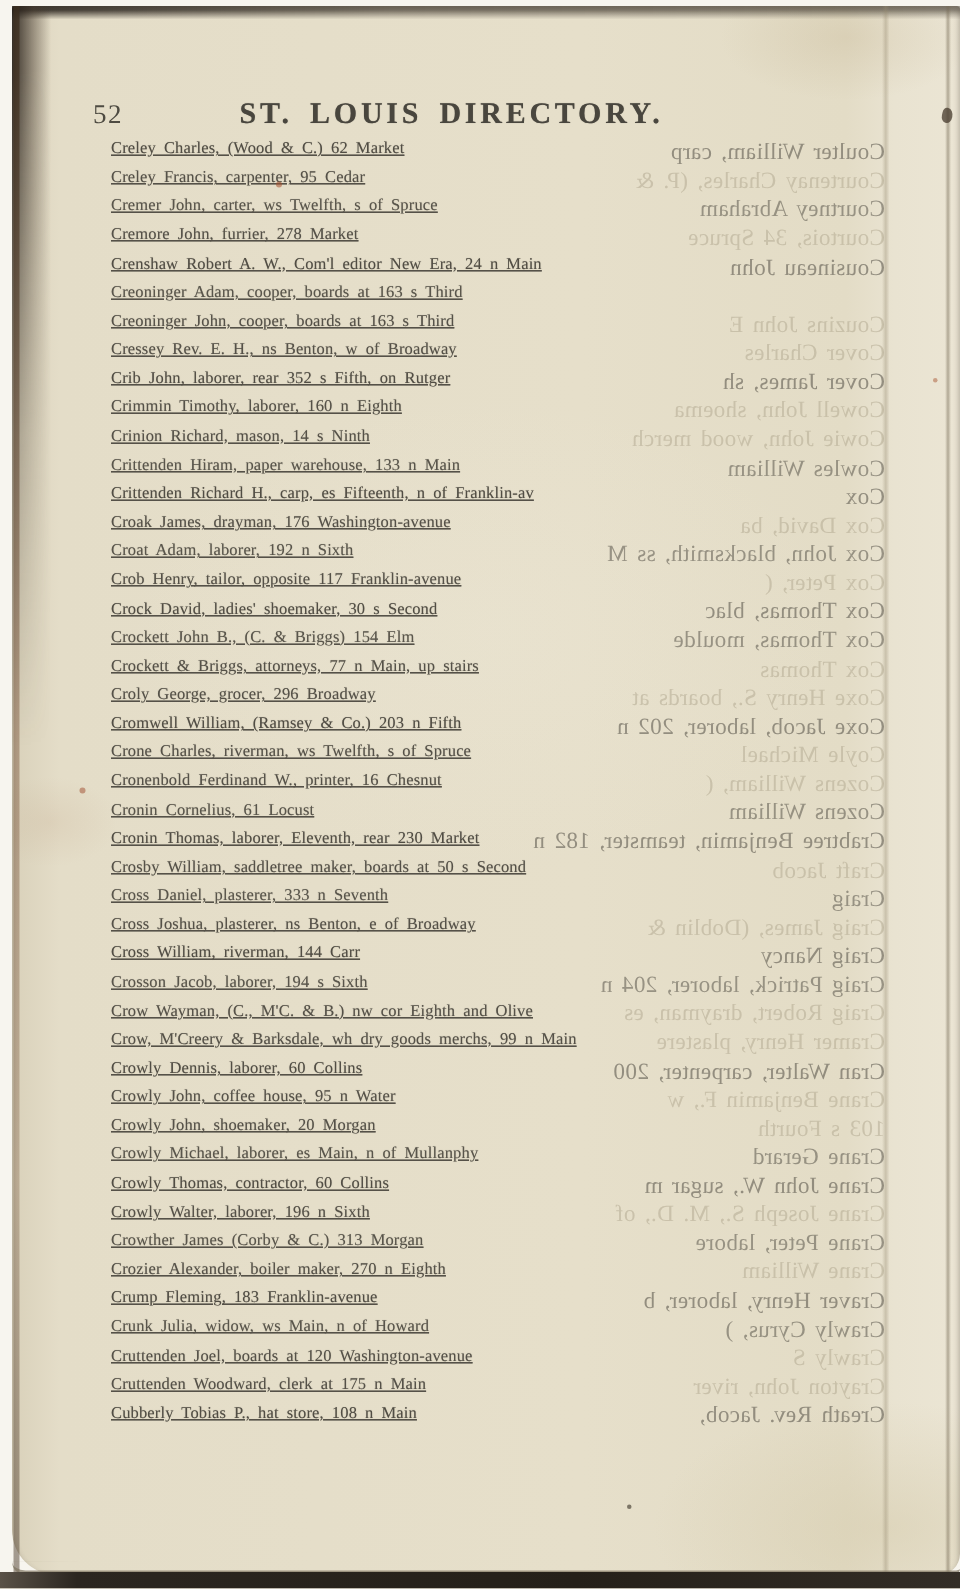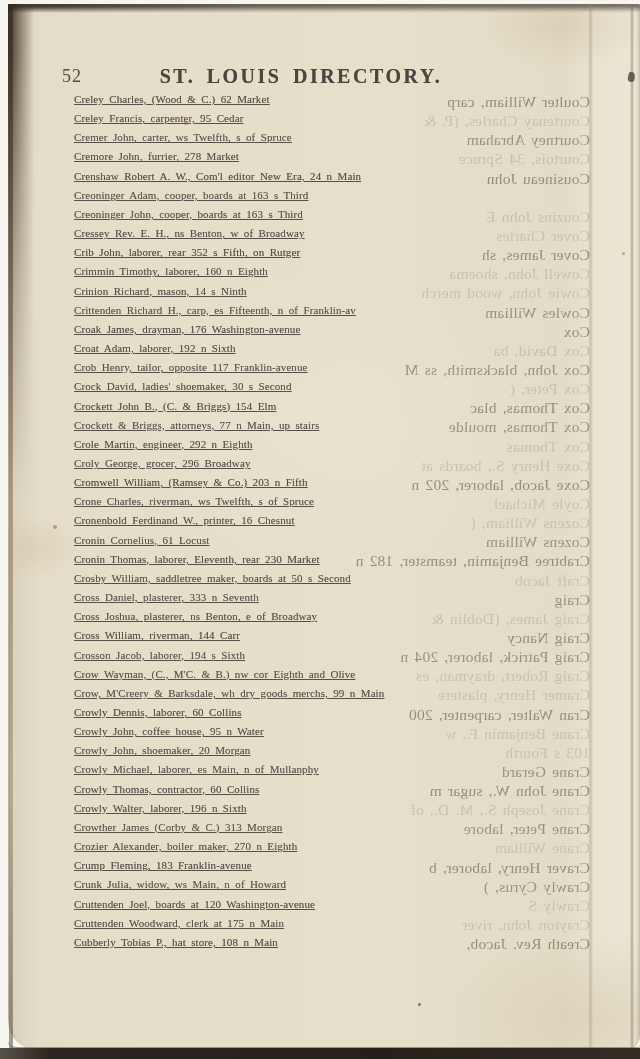--- a/index.html
+++ b/index.html
@@ -166,28 +166,28 @@
       <div class="entry">Creley Francis, carpenter, 95 Cedar</div>
       <div class="entry">Cremer John, carter, ws Twelfth, s of Spruce</div>
       <div class="entry">Cremore John, furrier, 278 Market</div>
       <div class="entry">Crenshaw Robert A. W., Com'l editor New Era, 24 n Main</div>
       <div class="entry">Creoninger Adam, cooper, boards at 163 s Third</div>
       <div class="entry">Creoninger John, cooper, boards at 163 s Third</div>
       <div class="entry">Cressey Rev. E. H., ns Benton, w of Broadway</div>
       <div class="entry">Crib John, laborer, rear 352 s Fifth, on Rutger</div>
       <div class="entry">Crimmin Timothy, laborer, 160 n Eighth</div>
       <div class="entry">Crinion Richard, mason, 14 s Ninth</div>
+      <div class="entry">Crittenden Hiram, paper warehouse, 133 n Main</div>
       <div class="entry">Crittenden Richard H., carp, es Fifteenth, n of Franklin-av</div>
       <div class="entry">Croak James, drayman, 176 Washington-avenue</div>
       <div class="entry">Croat Adam, laborer, 192 n Sixth</div>
       <div class="entry">Crob Henry, tailor, opposite 117 Franklin-avenue</div>
       <div class="entry">Crock David, ladies' shoemaker, 30 s Second</div>
       <div class="entry">Crockett John B., (C. &amp; Briggs) 154 Elm</div>
       <div class="entry">Crockett &amp; Briggs, attorneys, 77 n Main, up stairs</div>
-      <div class="entry">Crole Martin, engineer, 292 n Eighth</div>
       <div class="entry">Croly George, grocer, 296 Broadway</div>
       <div class="entry">Cromwell William, (Ramsey &amp; Co.) 203 n Fifth</div>
       <div class="entry">Crone Charles, riverman, ws Twelfth, s of Spruce</div>
       <div class="entry">Cronenbold Ferdinand W., printer, 16 Chesnut</div>
       <div class="entry">Cronin Cornelius, 61 Locust</div>
       <div class="entry">Cronin Thomas, laborer, Eleventh, rear 230 Market</div>
       <div class="entry">Crosby William, saddletree maker, boards at 50 s Second</div>
       <div class="entry">Cross Daniel, plasterer, 333 n Seventh</div>
       <div class="entry">Cross Joshua, plasterer, ns Benton, e of Broadway</div>
       <div class="entry">Cross William, riverman, 144 Carr</div>

